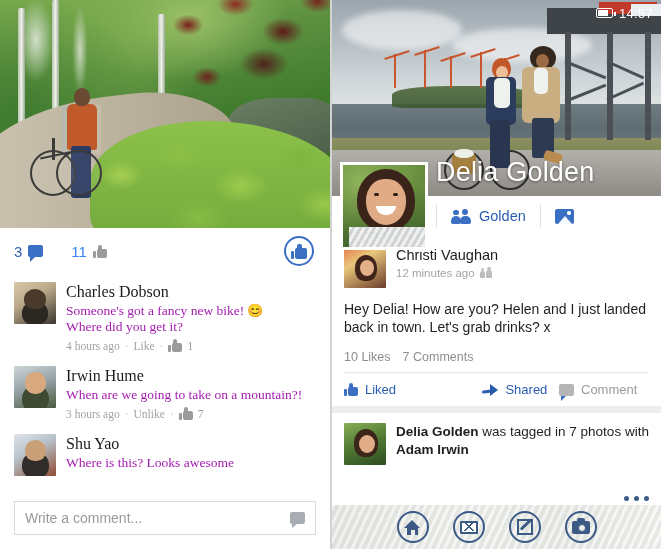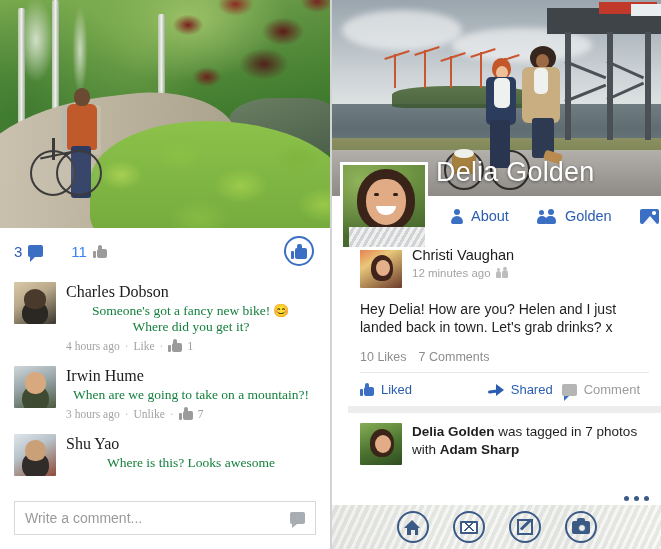--- a/index.html
+++ b/index.html
@@ -139,21 +139,21 @@
   .av-charles::after { content:""; position:absolute; left:10px; top:7px; width:22px; height:20px;
     background:#4a3a2c; border-radius:50% 50% 42% 42%; box-shadow:0 14px 0 2px #2b2722; }
   .av-irwin { background:linear-gradient(160deg,#cfd6d9 0%,#97a4a8 45%,#4b5a3e 100%); }
   .av-irwin::after { content:""; position:absolute; left:11px; top:6px; width:21px; height:22px;
     background:#d8a87e; border-radius:50% 50% 45% 45%; box-shadow:0 16px 0 3px #3f4a33; }
   .av-shu { background:linear-gradient(150deg,#dfe5ea 0%,#b7c2c9 40%,#8f4b36 100%); }
   .av-shu::after { content:""; position:absolute; left:11px; top:6px; width:21px; height:21px;
     background:#caa078; border-radius:48% 48% 45% 45%; box-shadow:0 15px 0 3px #2f2c2a; }
   .c-body { flex:1; min-width:0; }
   .c-name { font-size:16px; color:#1c1c1c; font-weight:400; line-height:20px; margin-bottom:1px; }
-  .c-text { font-size:13.5px; color:#15803d; line-height:16px;text-align:center; }
+  .c-text { font-size:13.5px; color:#a21caf; line-height:16px; }
   .c-meta { font-size:11.5px; color:#a3a3a3; margin-top:4px; display:flex; align-items:center; gap:5px; }
   .c-meta .sep { color:#c4c4c4; }
   .c-meta .act { color:#a3a3a3; }
   .c-meta .cnt { color:#9b9b9b; }
   .emoji { font-size:13px; }
 
   
   .composer { padding:10px 14px 14px 14px; background:#fff; }
   .composer-box {
     height:34px; border:1px solid #d8d8d8; background:#fff;
@@ -267,21 +267,21 @@
       radial-gradient(circle at 80% 10%, #6f9443 0%, rgba(111,148,67,0) 60%),
       linear-gradient(160deg,#5f8438,#3f5f2a); }
   .pp-hair { position:absolute; left:14px; top:4px; width:58px; height:62px; background:#3a241a; border-radius:50% 50% 45% 45%; }
   .pp-face { position:absolute; left:23px; top:14px; width:40px; height:46px; background:#e0ab85; border-radius:46% 46% 50% 50%; }
   .pp-eye { position:absolute; width:5px; height:3px; background:#2e1f16; border-radius:2px; top:28px; }
   .pp-smile { position:absolute; left:33px; top:41px; width:20px; height:9px; background:#fff; border-radius:0 0 10px 10px; }
   .pp-body { position:absolute; left:6px; top:62px; width:76px; height:30px;
     background:repeating-linear-gradient(120deg,#f0f0ee 0 3px,#cfd3d6 3px 6px); }
 
   
-  .feed { flex:1; background:#fff; overflow:hidden;padding-left:16px; }
+  .feed { flex:1; background:#fff; overflow:hidden; }
   .post { padding:10px 12px 0 12px; }
   .post-head { display:flex; gap:10px; align-items:flex-start; }
   .av-christi { background:linear-gradient(150deg,#e8734a 0%,#e8c77a 35%,#6b3b2b 100%); position:relative; }
   .av-christi::after { content:""; position:absolute; left:11px; top:9px; width:22px; height:26px;
     background:#40241c; border-radius:50% 50% 40% 40%; }
   .av-christi .fc { position:absolute; left:16px; top:14px; width:14px; height:16px; background:#e3b089; border-radius:50%; z-index:2; }
   .av-delia { background:linear-gradient(160deg,#86ae54 0%,#4c7330 55%,#2f4d22 100%); position:relative; }
   .av-delia::after { content:""; position:absolute; left:10px; top:6px; width:24px; height:28px;
     background:#3b2519; border-radius:50% 50% 42% 42%; }
   .av-delia .fc { position:absolute; left:15px; top:12px; width:16px; height:18px; background:#e2ad86; border-radius:50%; z-index:2; }
@@ -464,20 +464,26 @@
         <span class="comp-icon"></span>
       </div>
     </div>
 
   </div>
 
   <div class="gap"></div>
 
   <div class="panel-right">
 
+    <div class="statusbar">
+      <span class="battery">
+          <i class="fill"></i>
+        </span>
+      <span class="clock">14:57</span>
+    </div>
 
     <div class="cover">
       <div class="cv-sky"></div>
       <div class="cv-cloud" style="left:10px;top:10px;width:120px;height:40px"></div>
       <div class="cv-cloud" style="left:120px;top:28px;width:140px;height:34px"></div>
       <div class="cv-water"></div>
       <div class="cv-trees"></div>
       <div class="cv-crane" style="left:62px;top:54px;height:34px">
           <i class="arm"></i>
         </div>
@@ -535,27 +541,20 @@
       <i class="pp-bg"></i>
       <i class="pp-hair"></i>
       <i class="pp-face"></i>
       <i class="pp-eye" style="left:31px"></i>
       <i class="pp-eye" style="left:50px"></i>
       <i class="pp-smile"></i>
       <i class="pp-body"></i>
     </div>
 
     <div class="profile-nav">
-      <div class="pn-item">
-        <span class="ic-person">
-            <i class="hd"></i>
-            <i class="bd"></i>
-          </span>
-        <span>About</span>
-      </div>
       <div class="pn-div"></div>
       <div class="pn-item">
         <span class="ic-people">
             <i class="hd1"></i>
             <i class="bd1"></i>
             <i class="hd2"></i>
             <i class="bd2"></i>
           </span>
         <span>Golden</span>
       </div>
@@ -615,21 +614,21 @@
 
       <div class="divider-thick"></div>
 
       <div class="post2">
         <div class="post-head">
           <div class="avatar av-delia">
               <i class="fc"></i>
             </div>
           <div style="flex:1">
             <div class="p2-text">
-              <b>Delia Golden</b><span> was tagged in 7 photos with </span><b>Adam Sharp</b>
+              <b>Delia Golden</b><span> was tagged in 7 photos with </span><b>Adam Irwin</b>
             </div>
           </div>
         </div>
       </div>
 
     </div>
 
     <div class="ellipsis">
       <i></i>
         <i></i>

